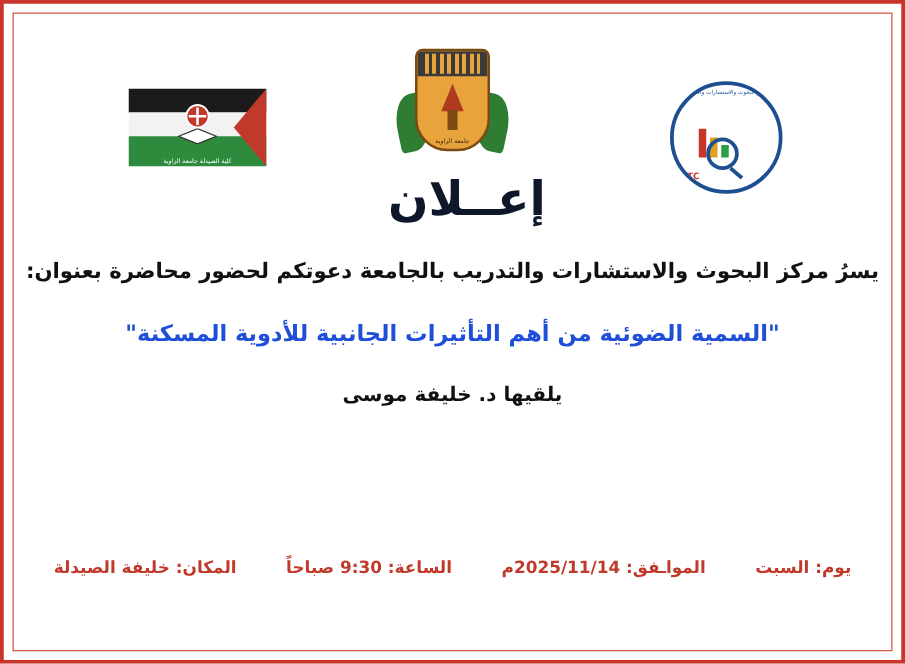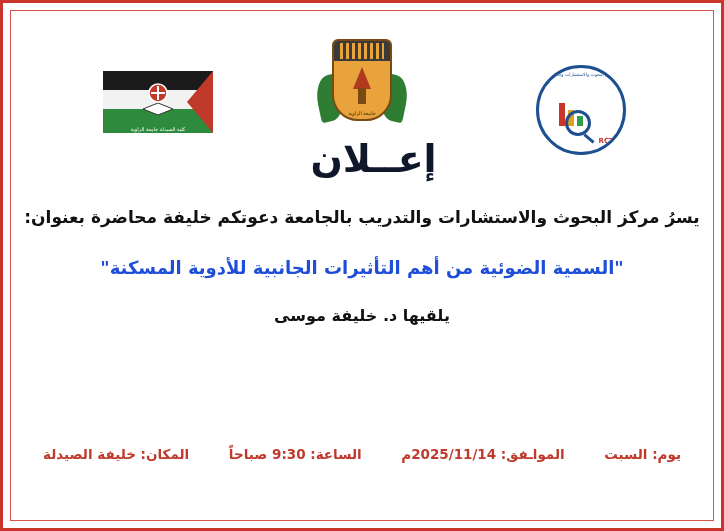--- a/index.html
+++ b/index.html
@@ -205,21 +205,21 @@
     bottom: 12px;
     width: 12px;
     height: 3px;
     background: #1d4f91;
     transform: rotate(40deg);
   }
   .rctc-logo .rctc-label {
     position: absolute;
     left: 0; right: 4px;
     bottom: 7px;
-    text-align: right;
+    text-align: left;
     font-size: 7px;
     font-weight: bold;
     color: #c9342b;
   }
 
   
   .content {
     text-align: center;
     direction: rtl;
   }
@@ -319,21 +319,21 @@
           </div>
         <div class="mag"></div>
         <div class="mag-handle"></div>
         <div class="rctc-label">RCTC</div>
       </div>
     </div>
   </div>
 
   <div class="content">
     <div class="headline">إعــلان</div>
-    <div class="invite">يسرُ مركز البحوث والاستشارات والتدريب بالجامعة دعوتكم خليفة محاضرة بعنوان:</div>
+    <div class="invite">يسرُ مركز البحوث والاستشارات والتدريب بالجامعة دعوتكم لحضور محاضرة بعنوان:</div>
     <div class="lecture-title">"السمية الضوئية من أهم التأثيرات الجانبية للأدوية المسكنة"</div>
     <div class="speaker">يلقيها د. خليفة موسى</div>
   </div>
 
   <div class="details">
     <div class="cell">يوم: السبت</div>
     <div class="cell">المواـفق: 2025/11/14م</div>
     <div class="cell">الساعة: 9:30  صباحاً</div>
     <div class="cell">المكان: خليفة الصيدلة</div>
   </div>

